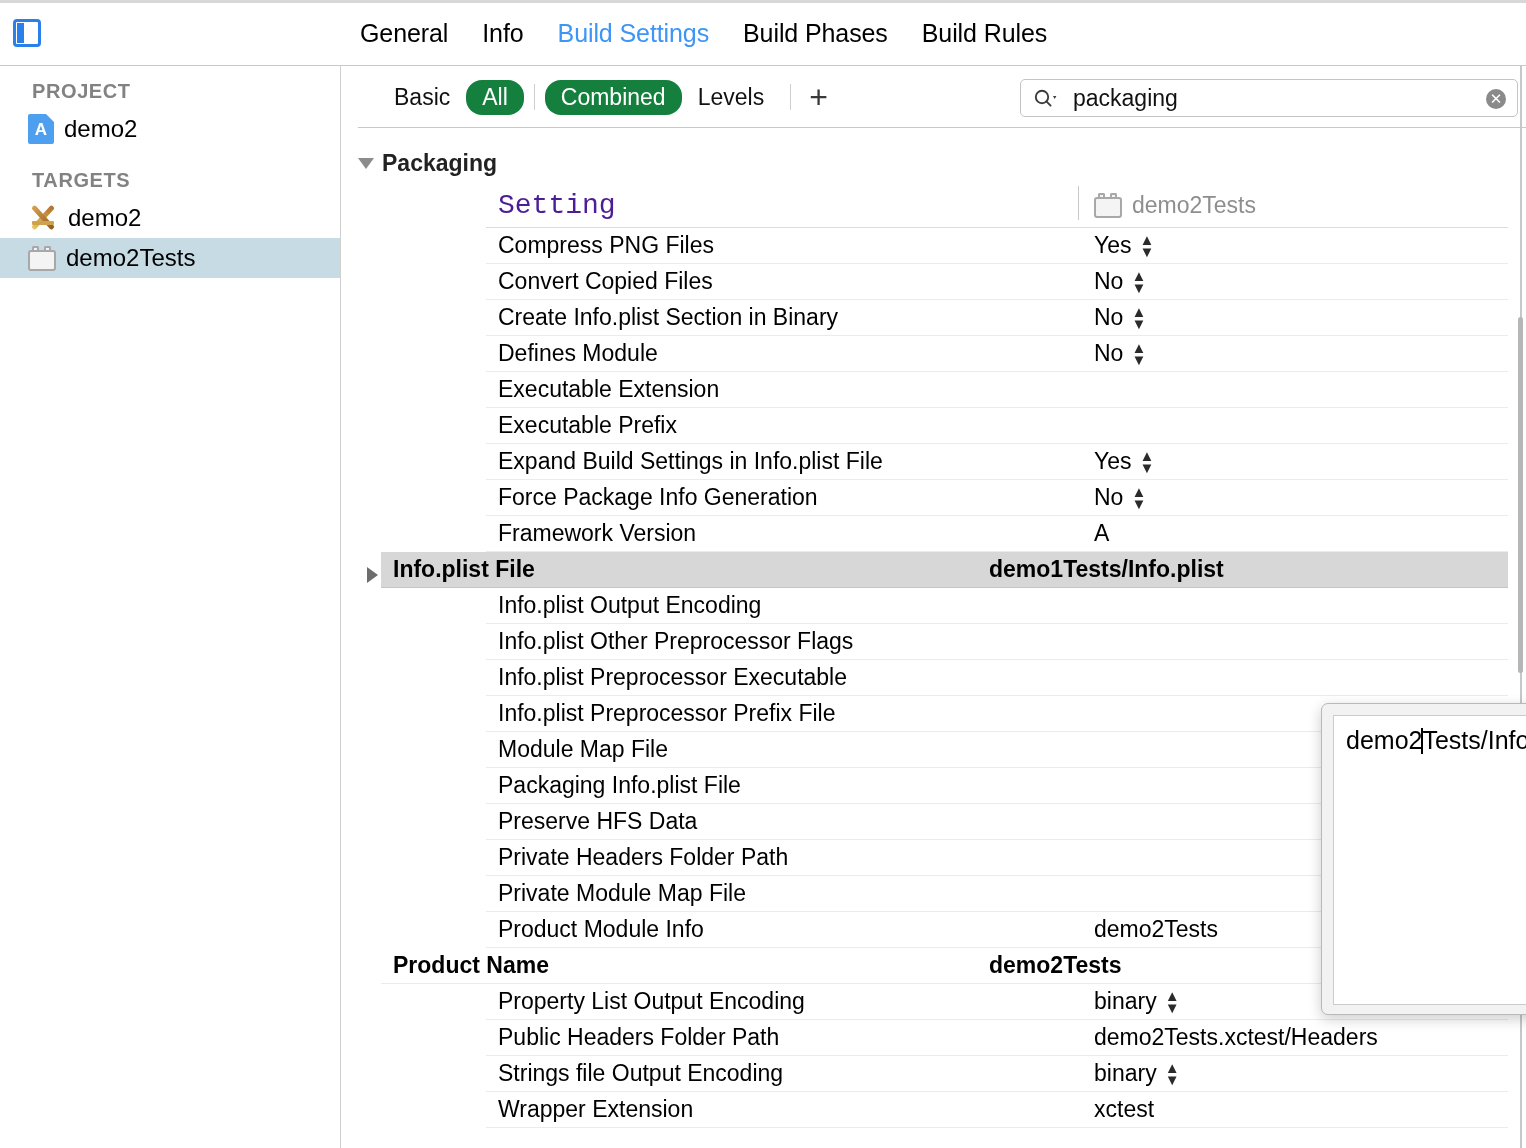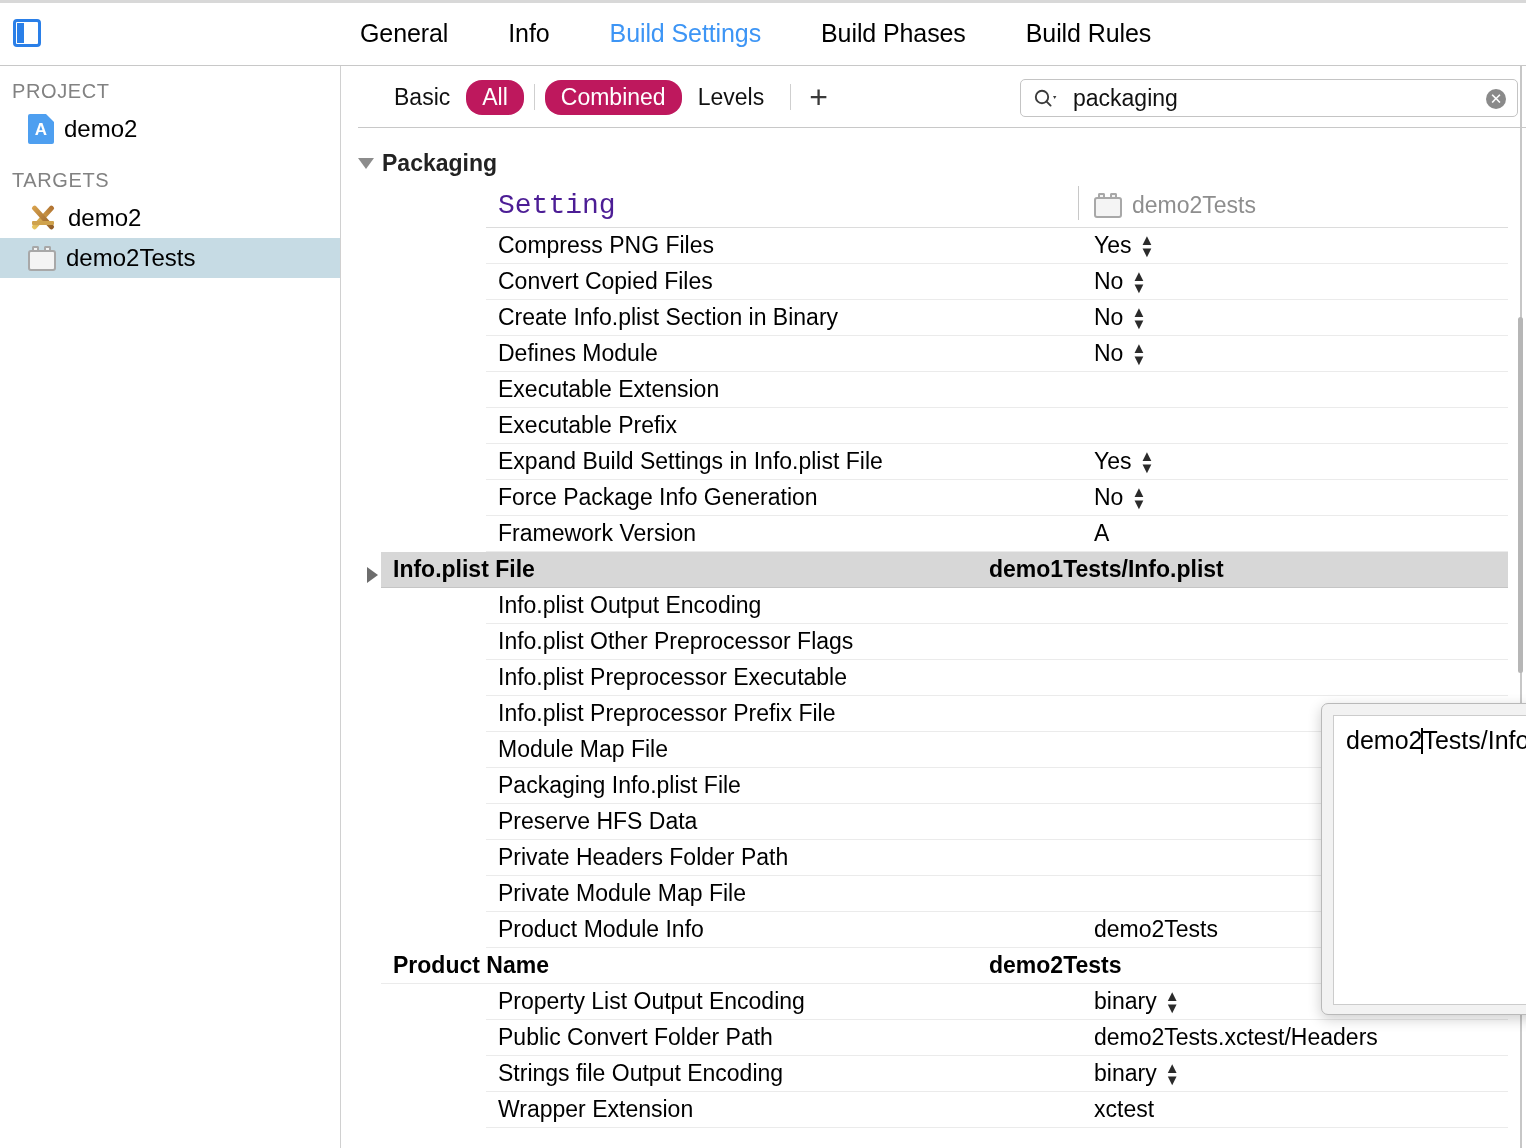--- a/index.html
+++ b/index.html
@@ -47,21 +47,21 @@
     left: 1px; top: 1px;
     width: 7px; height: 20px;
     background: #2a7fe8;
   }
   .tabs {
     position: absolute;
     left: 360px; top: 0;
     height: 66px;
     display: flex;
     align-items: center;
-    gap: 60px;
+    gap: 34px;
   }
   .tab {
     font-size: 25px;
     color: #000000;
     cursor: pointer;
     white-space: nowrap;
     letter-spacing: -0.1px;
   }
   .tab.active { color: #3d95f5; }
 
@@ -70,24 +70,24 @@
     position: absolute;
     left: 0; top: 66px;
     width: 341px;
     height: 1082px;
     background: #ffffff;
     border-right: 1px solid #d0d0d0;
     box-sizing: border-box;
   }
   .group-title {
     font-size: 20px;
-    font-weight: normal;
+    font-weight: bold;
     color: #828282;
     letter-spacing: 0.6px;
-    padding-left: 12px;
+    padding-left: 32px;
   }
   .side-row {
     display: flex;
     align-items: center;
     height: 40px;
     padding-left: 28px;
     font-size: 24px;
     color: #000;
     cursor: pointer;
     box-sizing: border-box;
@@ -203,21 +203,21 @@
     height: 38px;
   }
   .seg {
     font-size: 23px;
     color: #111;
     padding: 4px 16px;
     border-radius: 16px;
     cursor: pointer;
     white-space: nowrap;
   }
-  .seg.on { background: #be185d; color: #ffffff; }
+  .seg.on { background: #15803d; color: #ffffff; }
   .seg-div {
     width: 1px; height: 26px;
     background: #cfcfcf;
     margin: 0 10px;
   }
   .plus-btn {
     font-size: 32px;
     color: #3a3a3a;
     cursor: pointer;
     line-height: 28px;
@@ -717,21 +717,21 @@
           <div class="val">
             <span>binary</span>
             <span class="stepper">
               <span class="up">▲</span>
               <span class="dn">▼</span>
             </span>
           </div>
         </div>
         <div class="row">
           <div class="name">
-            <span>Public Convert Folder Path</span>
+            <span>Public Headers Folder Path</span>
           </div>
           <div class="val">
             <span>demo2Tests.xctest/Headers</span>
           </div>
         </div>
         <div class="row">
           <div class="name">
             <span>Strings file Output Encoding</span>
           </div>
           <div class="val">

